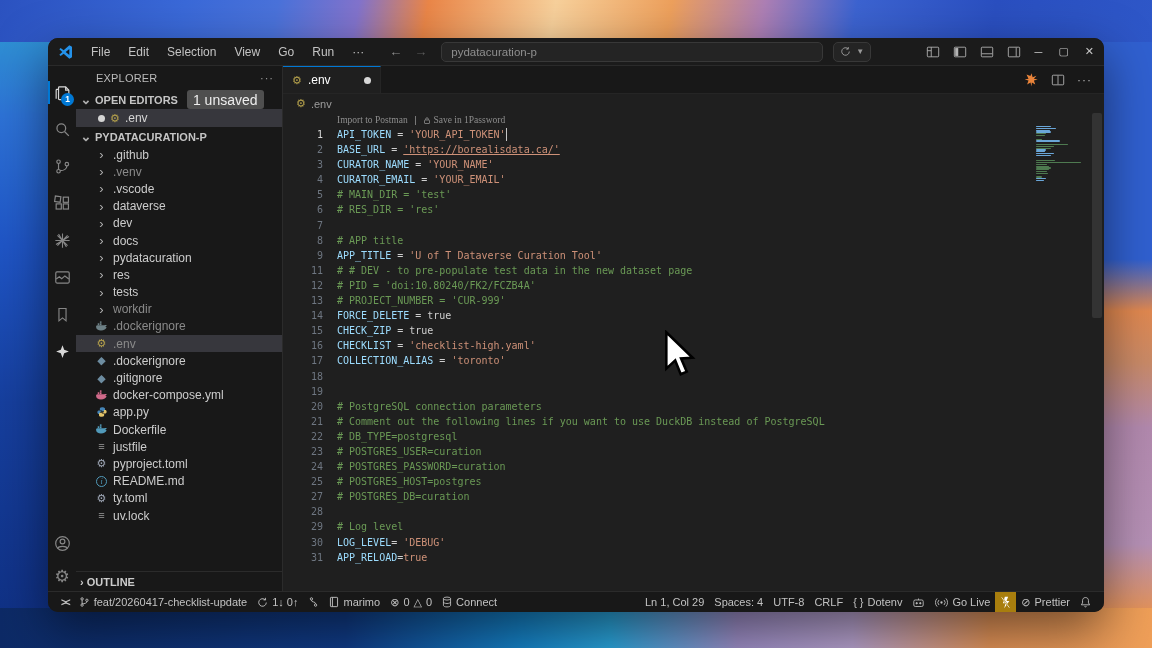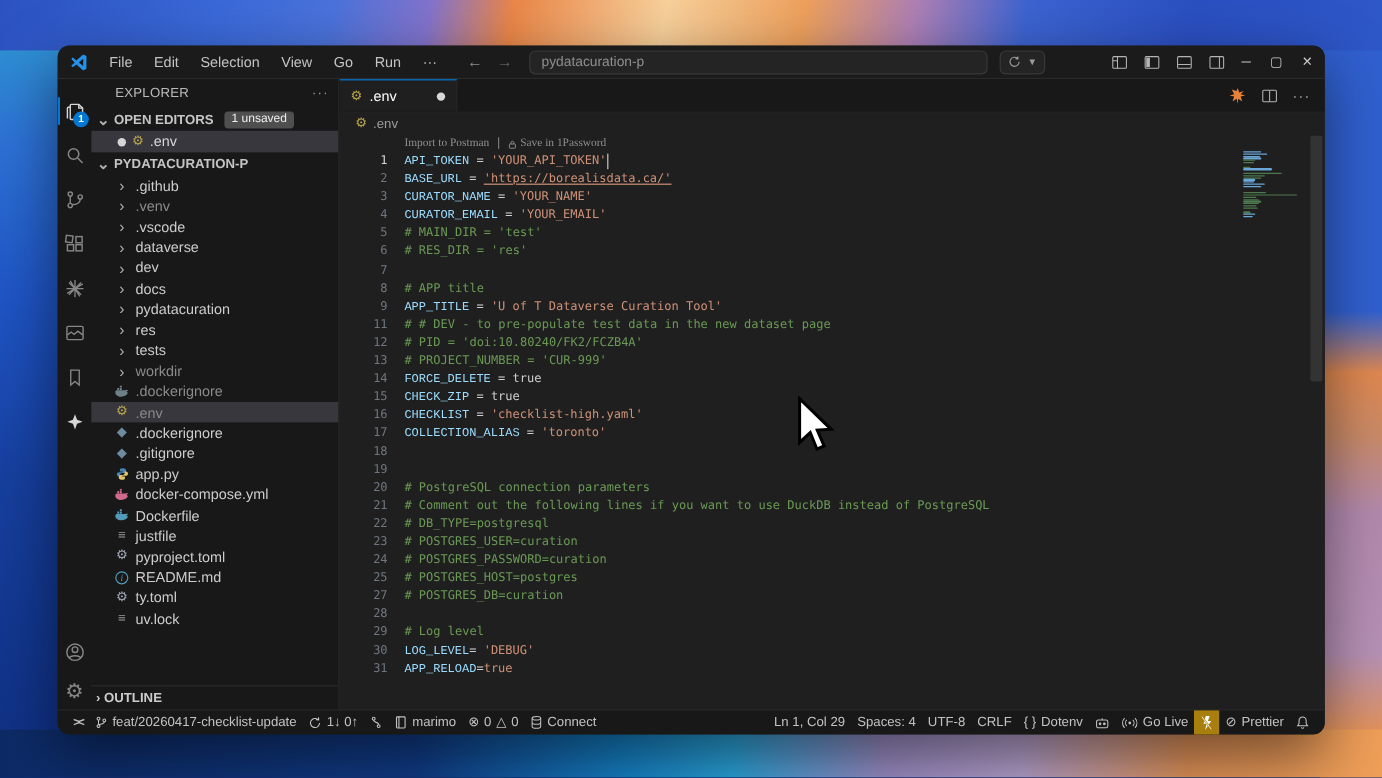--- a/index.html
+++ b/index.html
@@ -53,21 +53,21 @@
 
   
   .sidebar { width:207px; background:#181818; border-right:1px solid #2b2b2b; flex:0 0 auto;
     position:relative; overflow:hidden; font-size:12px; }
   .panel-title { height:24px; display:flex; align-items:center; padding:0 8px 0 20px; color:#bbbbbb;
     font-size:11px; letter-spacing:.2px; }
   .panel-title .dots { margin-left:auto; color:#9d9d9d; letter-spacing:1px; }
   .section-header { height:19px; display:flex; align-items:center; gap:3px; padding-left:4px;
     font-weight:bold; font-size:11px; color:#c5c5c5; }
   .section-header .chev { font-size:13px; color:#b0b0b0; width:12px; text-align:center; }
-  .badge-pill { margin-left:6px; background:#4f4f4f; color:#ededed; font-size:10px; font-weight:normal;
+  .badge-pill { margin-left:6px; background:#4f4f4f; color:#ededed; font-size:14px; font-weight:normal;
     padding:1.5px 6px; border-radius:3px; }
   .oe-row { height:18px; display:flex; align-items:center; gap:5px; padding-left:22px; background:#37373d; color:#d6d6d6; }
   .mod-dot { width:7px; height:7px; border-radius:50%; background:#d4d4d4; }
   .tree { }
   .tree-row { height:17.2px; display:flex; align-items:center; gap:4px; padding-left:18px; color:#cccccc; white-space:nowrap; }
   .tree-row .slot { width:15px; display:flex; justify-content:center; align-items:center; flex:0 0 auto; }
   .tree-row.dim { color:#8a8a8a; }
   .tree-row.selected { background:#37373d; }
   .tree-row .chev { color:#b0b0b0; font-size:13px; line-height:1; }
   .proj-header { font-weight:bold; }
@@ -86,21 +86,21 @@
   .tab-actions { margin-left:auto; display:flex; align-items:center; gap:12px; padding-right:12px; color:#b4b4b4; }
   .breadcrumb { height:19px; display:flex; align-items:center; gap:5px; padding-left:13px; color:#9d9d9d; font-size:11px; }
   .code-area { position:relative; flex:1; font-family:"DejaVu Sans Mono",monospace; font-size:10px; overflow:hidden; }
   .codelens { height:14px; line-height:14px; padding-left:54px; color:#8e8e8e; font-size:9.5px;
     font-family:"DejaVu Sans Mono",monospace; display:flex; gap:5px; align-items:center; }
   .codelens .lens-link { color:#8e8e8e;font-family:Liberation Serif, serif; }
   .line { height:15.1px; line-height:15.1px; display:flex; white-space:pre; }
   .ln { width:40px; text-align:right; color:#6e7681; flex:0 0 auto; }
   .ln.cur { color:#d7d7d7; }
   .toks { padding-left:14px; }
-  .tk-k { color:#9cdcfe;font-family:Liberation Mono, monospace; } .tk-o { color:#cfcfcf; } .tk-s { color:#ce9178; }
+  .tk-k { color:#9cdcfe; } .tk-o { color:#cfcfcf; } .tk-s { color:#ce9178; }
   .tk-c { color:#6a9955; } .tk-l { color:#ce9178; text-decoration:underline;margin-top:10px; }
   .caret { position:absolute; width:1px; height:13px; background:#c6c6c6; }
   .minimap { position:absolute; top:13px; right:18px; width:50px; }
   .mm-line { height:1.3px; margin-bottom:0.5px; border-radius:1px; }
   .scrollbar { position:absolute; top:0; right:2px; width:10px; height:205px; background:rgba(121,121,121,.22); border-radius:2px; }
 
   
   .statusbar { height:21px; background:#181818; border-top:1px solid #2b2b2b; display:flex; align-items:center;
     padding:0 8px; font-size:11px; color:#c2c2c2; }
   .sb-item { display:flex; align-items:center; gap:4px; padding:0 5px; height:21px; white-space:nowrap; }
@@ -341,37 +341,37 @@
             <span>.dockerignore</span>
           </div>
           <div class="tree-row">
             <span class="slot">
               <span class="file-ico" style="color:#6d8ca0">◆</span>
             </span>
             <span>.gitignore</span>
           </div>
           <div class="tree-row">
             <span class="slot">
-              <svg width="12" height="12" viewBox="0 0 24 24">
-                <path d="M12 2.5c-3.6 0-4.3 1.7-4.3 3V8h4.6v1H6c-1.9 0-3.3 1.3-3.3 3.5S4.1 16 6 16h2.2v-2.3c0-1.9 1.5-3.2 3.5-3.2h4.1c1.2 0 2.2-.9 2.2-2.2V5.5c0-2-2.4-3-6-3z" fill="#4584b6"></path>
-                <path d="M12 21.5c3.6 0 4.3-1.7 4.3-3V16h-4.6v-1H18c1.9 0 3.3-1.3 3.3-3.5S19.9 8 18 8h-2.2v2.3c0 1.9-1.5 3.2-3.5 3.2H8.2C7 13.5 6 14.4 6 15.7v2.8c0 2 2.4 3 6 3z" fill="#e0c26a"></path>
-              </svg>
-            </span>
-            <span>app.py</span>
-          </div>
-          <div class="tree-row">
-            <span class="slot">
               <svg width="13" height="11" viewBox="0 0 24 20">
                 <path d="M2 11c0 4 4 6.5 9 6.5 5.5 0 9.5-2.5 10.5-6-1.2-.2-2-.9-2.2-1.8l2.7-1.7c-1.6-1-3.4-.8-4.6-.2H4c-1.3 0-2 1.6-2 3.2z" fill="#d16a8a"></path>
                 <rect x="5" y="4" width="3" height="3.5" fill="#d16a8a"></rect>
                 <rect x="9" y="4" width="3" height="3.5" fill="#d16a8a"></rect>
                 <rect x="9" y="0.5" width="3" height="2.8" fill="#d16a8a"></rect>
               </svg>
             </span>
             <span>docker-compose.yml</span>
+          </div>
+          <div class="tree-row">
+            <span class="slot">
+              <svg width="12" height="12" viewBox="0 0 24 24">
+                <path d="M12 2.5c-3.6 0-4.3 1.7-4.3 3V8h4.6v1H6c-1.9 0-3.3 1.3-3.3 3.5S4.1 16 6 16h2.2v-2.3c0-1.9 1.5-3.2 3.5-3.2h4.1c1.2 0 2.2-.9 2.2-2.2V5.5c0-2-2.4-3-6-3z" fill="#4584b6"></path>
+                <path d="M12 21.5c3.6 0 4.3-1.7 4.3-3V16h-4.6v-1H18c1.9 0 3.3-1.3 3.3-3.5S19.9 8 18 8h-2.2v2.3c0 1.9-1.5 3.2-3.5 3.2H8.2C7 13.5 6 14.4 6 15.7v2.8c0 2 2.4 3 6 3z" fill="#e0c26a"></path>
+              </svg>
+            </span>
+            <span>app.py</span>
           </div>
           <div class="tree-row">
             <span class="slot">
               <svg width="13" height="11" viewBox="0 0 24 20">
                 <path d="M2 11c0 4 4 6.5 9 6.5 5.5 0 9.5-2.5 10.5-6-1.2-.2-2-.9-2.2-1.8l2.7-1.7c-1.6-1-3.4-.8-4.6-.2H4c-1.3 0-2 1.6-2 3.2z" fill="#519aba"></path>
                 <rect x="5" y="4" width="3" height="3.5" fill="#519aba"></rect>
                 <rect x="9" y="4" width="3" height="3.5" fill="#519aba"></rect>
                 <rect x="9" y="0.5" width="3" height="2.8" fill="#519aba"></rect>
               </svg>
             </span>

